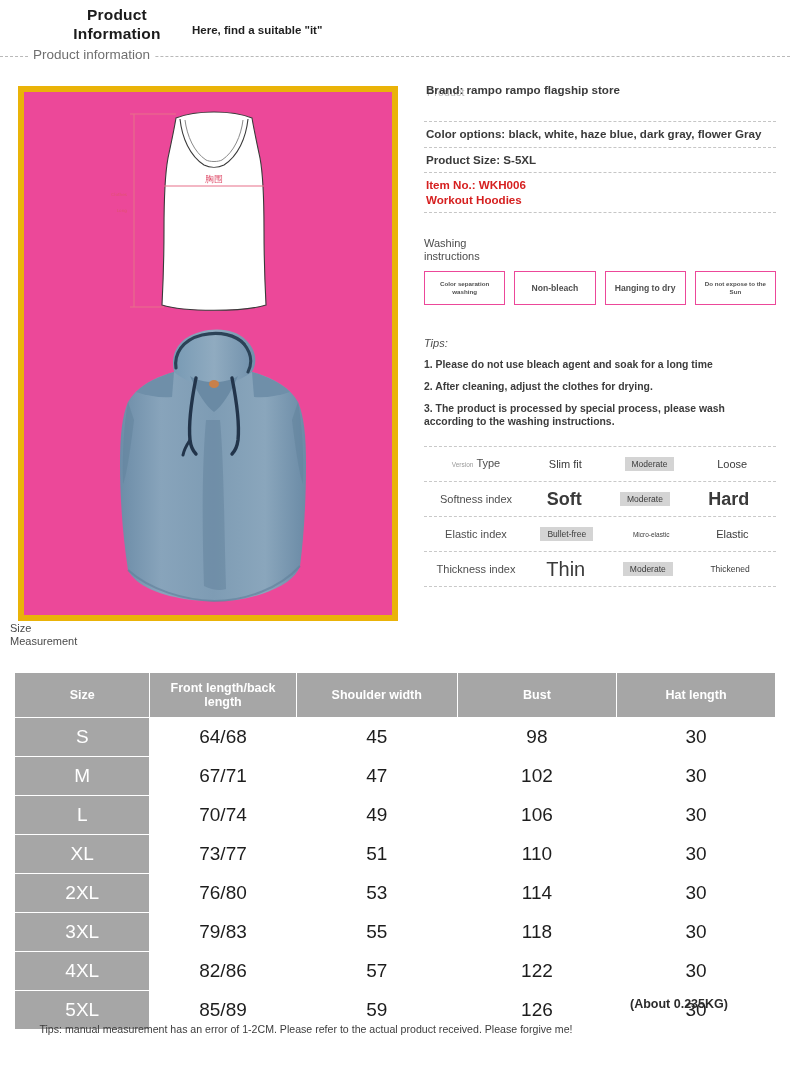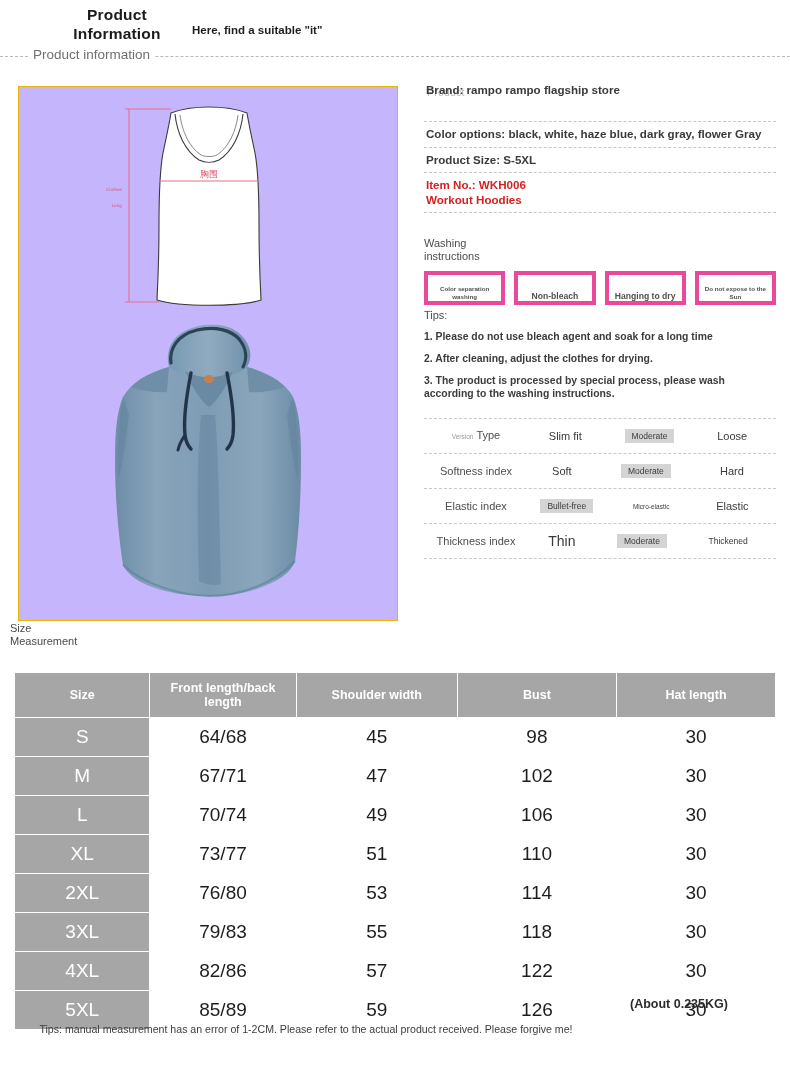--- a/index.html
+++ b/index.html
@@ -29,21 +29,21 @@
   .hdr-rule-label {
     position: absolute; left: 28px; top: 47px;
     background: #fff; padding: 0 5px;
     font-size: 13.5px; color: #6f6f6f;
   }
 
   
   .left-panel {
     position: absolute; left: 18px; top: 86px;
     width: 380px; height: 535px;
-    border: 1px solid #eab308; background: #c4b5fd;
+    border: 6px solid #eab308; background: #ec4899;
     overflow: hidden;
   }
   .tech-wrap { position: absolute; left: 0; top: 8px; width: 380px; height: 228px; }
   .photo-wrap { position: absolute; left: 0; top: 232px; width: 380px; height: 300px; }
 
   .size-meas {
     position: absolute; left: 10px; top: 622px;
     font-size: 11px; line-height: 12.5px; color: #4a4a4a;
   }
 
@@ -64,28 +64,28 @@
   .spec-row.first { padding-top: 0; min-height: 40px; }
   .spec-row.item-no { color: #d62020; border-bottom: 1.3px dashed #c6c6c6; line-height: 15px; }
   .spec-row.item-no .l2 { display: block; }
 
   .wash-title {
     margin-top: 24px; font-size: 11px; color: #4c4c4c;
     line-height: 13px; font-weight: normal;
   }
   .wash-boxes { display: flex; gap: 9px; margin-top: 8px; }
   .wash-box {
-    flex: 1 1 0; height: 34px; border: 4px solid #ec4899;
-    display: flex; align-items: flex-end; justify-content: center;
+    flex: 1 1 0; height: 34px; border: 1px solid #ec4899;
+    display: flex; align-items: center; justify-content: center;
     text-align: center; padding: 0 3px;
   }
   .wash-box span { font-size: 6.2px; font-weight: bold; color: #4f4f4f; line-height: 8px; }
   .wash-box.big span { font-size: 8.6px; line-height: 10.5px; }
 
-  .tips-title { margin-top: 4px; font-size: 11px; color: #4c4c4c; }
+  .tips-title { margin-top: 32px; font-size: 11px; color: #4c4c4c; font-style: italic; }
   .tip-line {
     margin-top: 9px; font-size: 10.4px; font-weight: bold;
     color: #3c3c3c; line-height: 13px;
   }
 
   
   .attrs { margin-top: 18px; border-top: 1.3px dashed #c9c9c9; }
   .attr-row {
     display: flex; align-items: center;
     border-bottom: 1.3px dashed #c9c9c9;
@@ -95,22 +95,22 @@
     width: 96px; flex: none; text-align: center;
     font-size: 10.5px; color: #4e4e4e; line-height: 12px;
   }
   .attr-name.small { font-size: 11px; }
   .attr-opts { flex: 1; display: flex; align-items: center; justify-content: space-around; }
   .opt { padding: 2px 7px; color: #3a3a3a; white-space: nowrap; }
   .opt.sel { background: #d4d4d4; }
   .s-xs { font-size: 6.5px; }
   .s-sm { font-size: 8.5px; }
   .s-md { font-size: 11px; }
-  .s-lg { font-size: 14px; }
-  .s-xl { font-size: 11px; font-weight: normal; }
+  .s-lg { font-size: 20px; }
+  .s-xl { font-size: 18px; font-weight: bold; }
 
   .attr-row .v-label { font-size: 6.5px; color: #9a9a9a; }
 
   
   .table-wrap { position: absolute; left: 14px; top: 672px; width: 762px; }
   table { border-collapse: collapse; width: 100%; }
   th, td { border: 1px solid #ffffff; text-align: center; }
   thead th {
     background: #a6a6a6; color: #ffffff;
     font-size: 12.5px; font-weight: bold; height: 45px;

